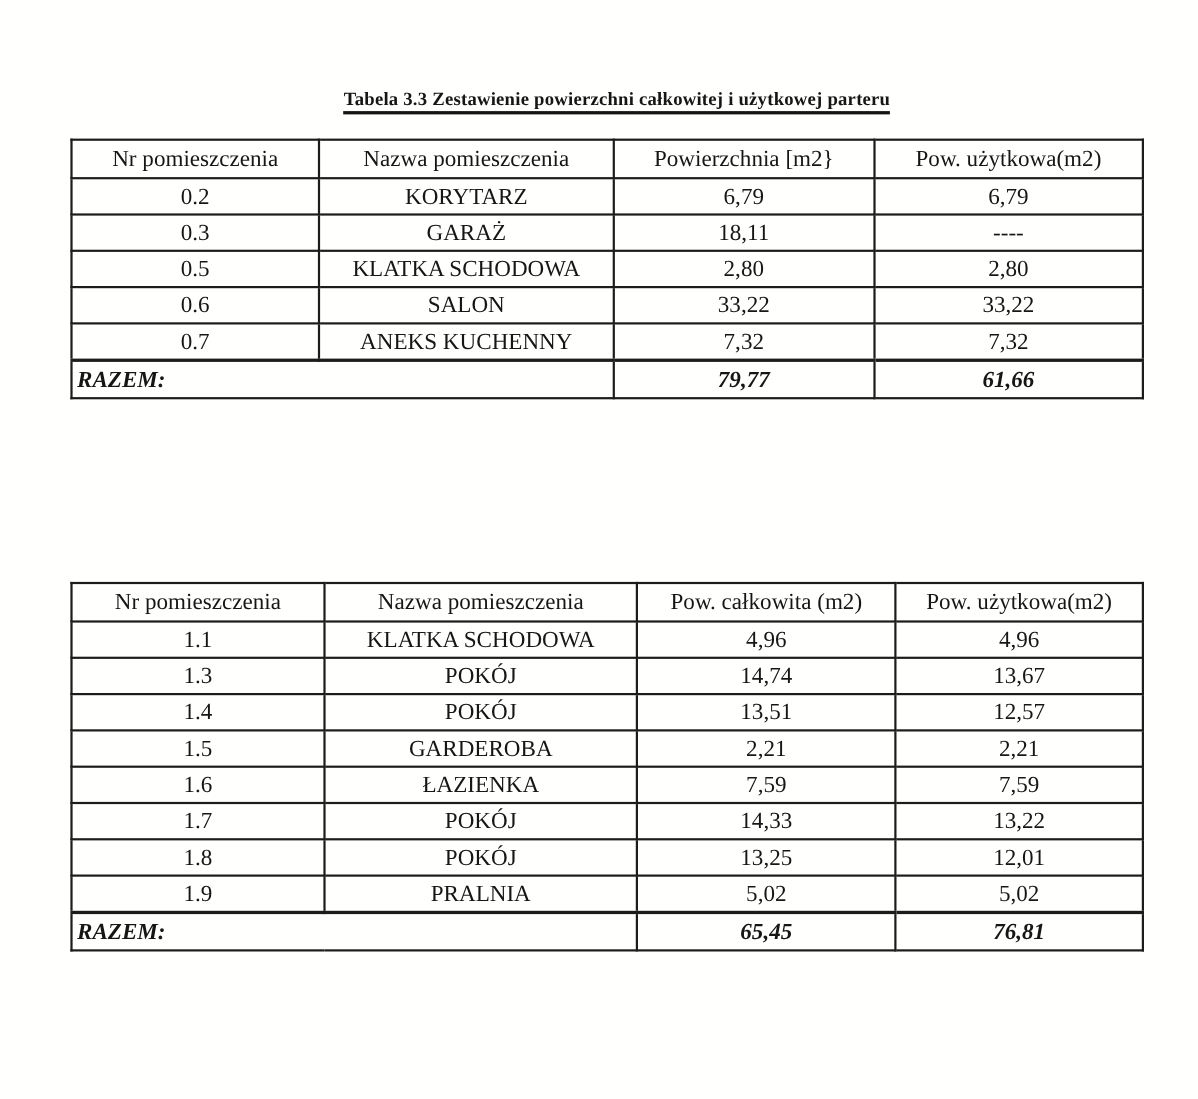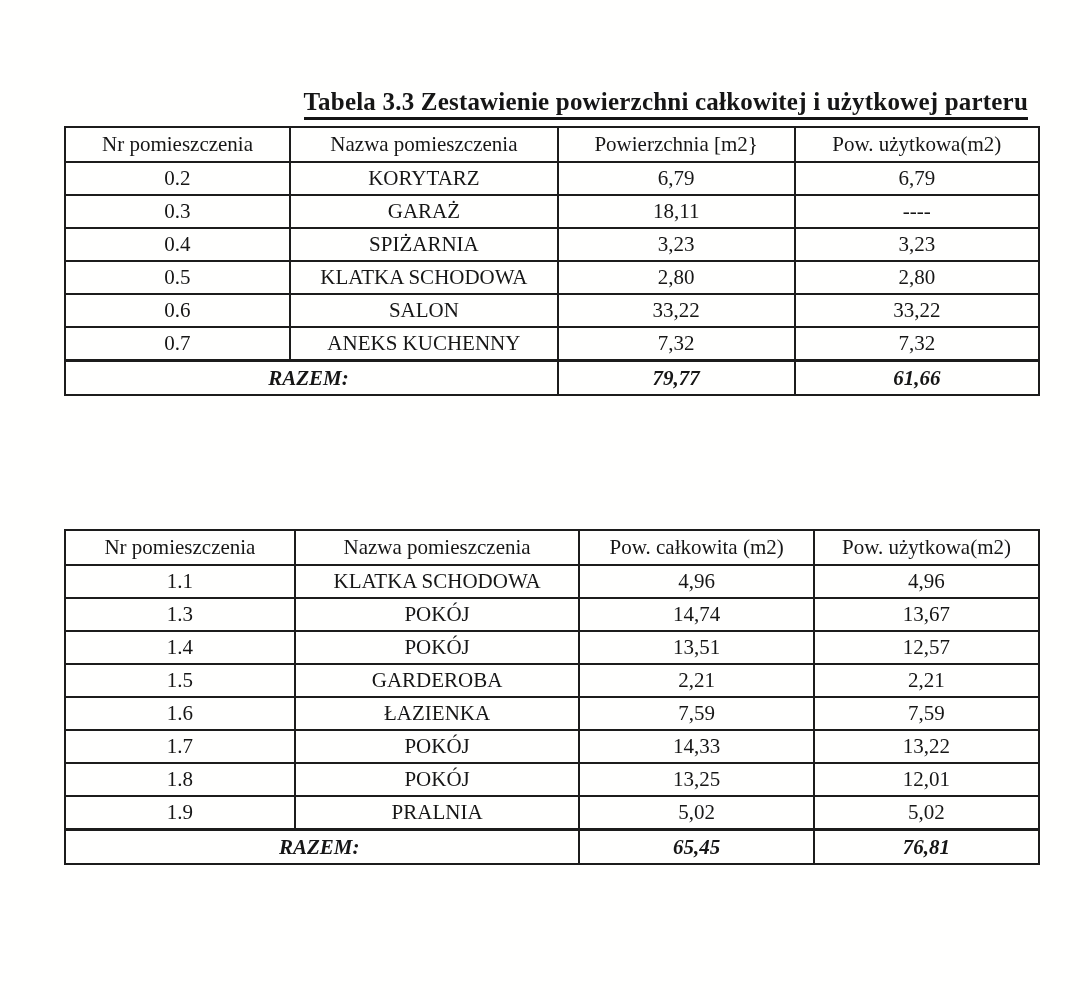--- a/index.html
+++ b/index.html
@@ -11,24 +11,24 @@
     position: relative;
     width: 1089px;
     height: 999px;
     background: #fffffe;
     font-family: "Liberation Serif", "DejaVu Serif", serif;
     color: #161616;
     overflow: hidden;
   }
   .doc-title {
     position: absolute;
-    left: 52px;
+    left: 64px;
     width: 976px;
-    text-align: right;
-    font-size: 25px;
+    text-align: center;
+    font-size: 17px;
     font-weight: bold;
     letter-spacing: 0.2px;
     white-space: pre-wrap;
   }
   .doc-title .underline {
     border-bottom: 3px solid #141414;
     padding-bottom: 2px;
   }
   #title-1 { top: 60px; }
   #title-2 { top: 474px; }
@@ -58,21 +58,21 @@
     font-weight: normal;
     height: 31px;
   }
   tr.total-row td {
     border-top: 3px solid #1c1c1c;
     font-weight: bold;
     font-style: italic;
     height: 30px;
   }
   tr.total-row td.total-label {
-    text-align: center;
+    text-align: left;
     padding-right: 10px;
   }
   
   #table-1 col.c1 { width: 23.1%; }
   #table-1 col.c2 { width: 27.5%; }
   #table-1 col.c3 { width: 24.3%; }
   #table-1 col.c4 { width: 25.1%; }
   #table-2 col.c1 { width: 23.6%; }
   #table-2 col.c2 { width: 29.2%; }
   #table-2 col.c3 { width: 24.1%; }
@@ -109,26 +109,20 @@
         <td>6,79</td>
         <td>6,79</td>
       </tr>
       <tr>
         <td>0.3</td>
         <td>GARAŻ</td>
         <td>18,11</td>
         <td>----</td>
       </tr>
       <tr>
-        <td>0.4</td>
-        <td>SPIŻARNIA</td>
-        <td>3,23</td>
-        <td>3,23</td>
-      </tr>
-      <tr>
         <td>0.5</td>
         <td>KLATKA SCHODOWA</td>
         <td>2,80</td>
         <td>2,80</td>
       </tr>
       <tr>
         <td>0.6</td>
         <td>SALON</td>
         <td>33,22</td>
         <td>33,22</td>

